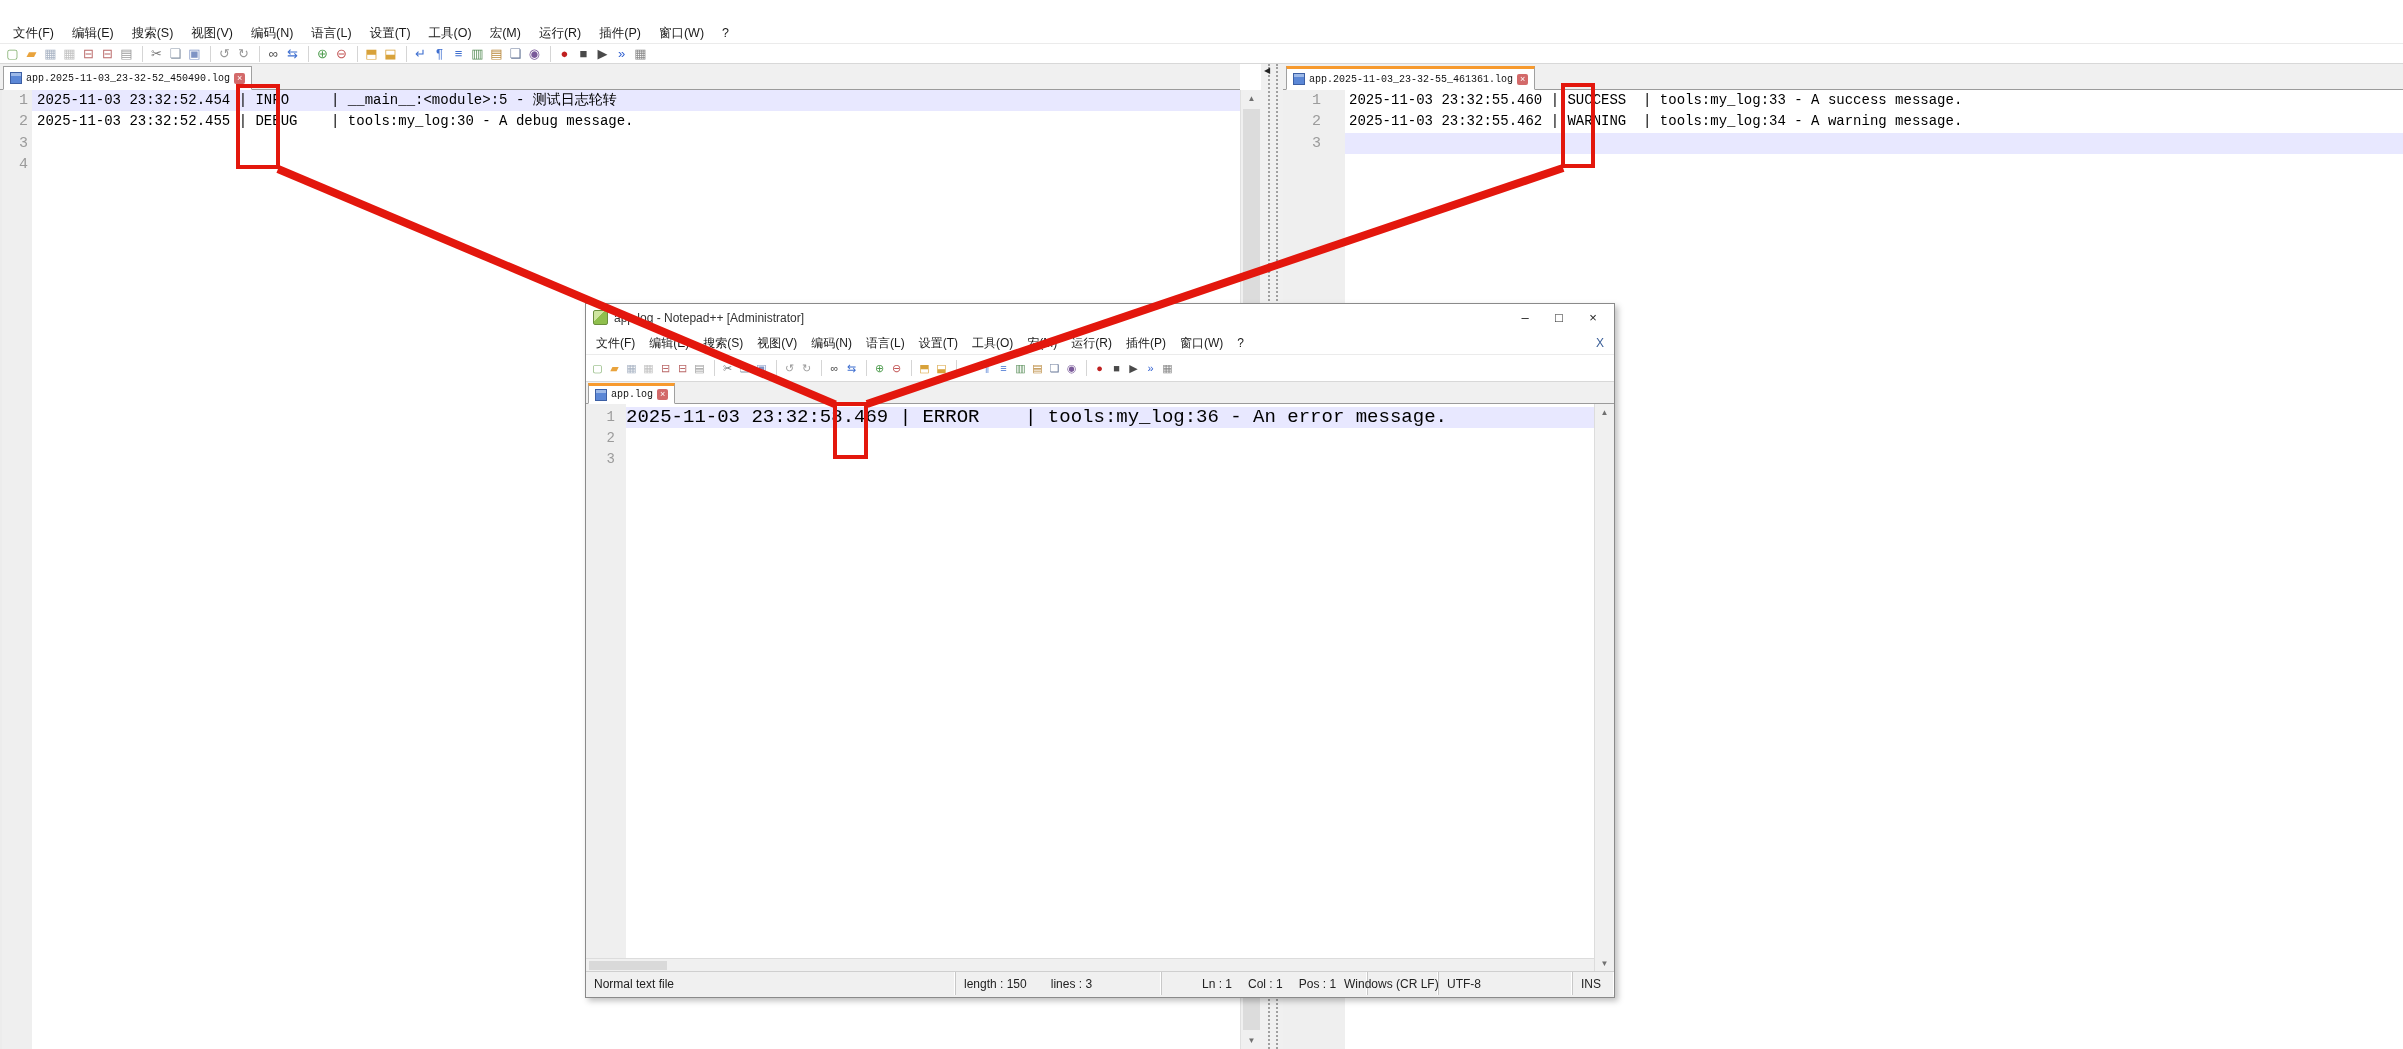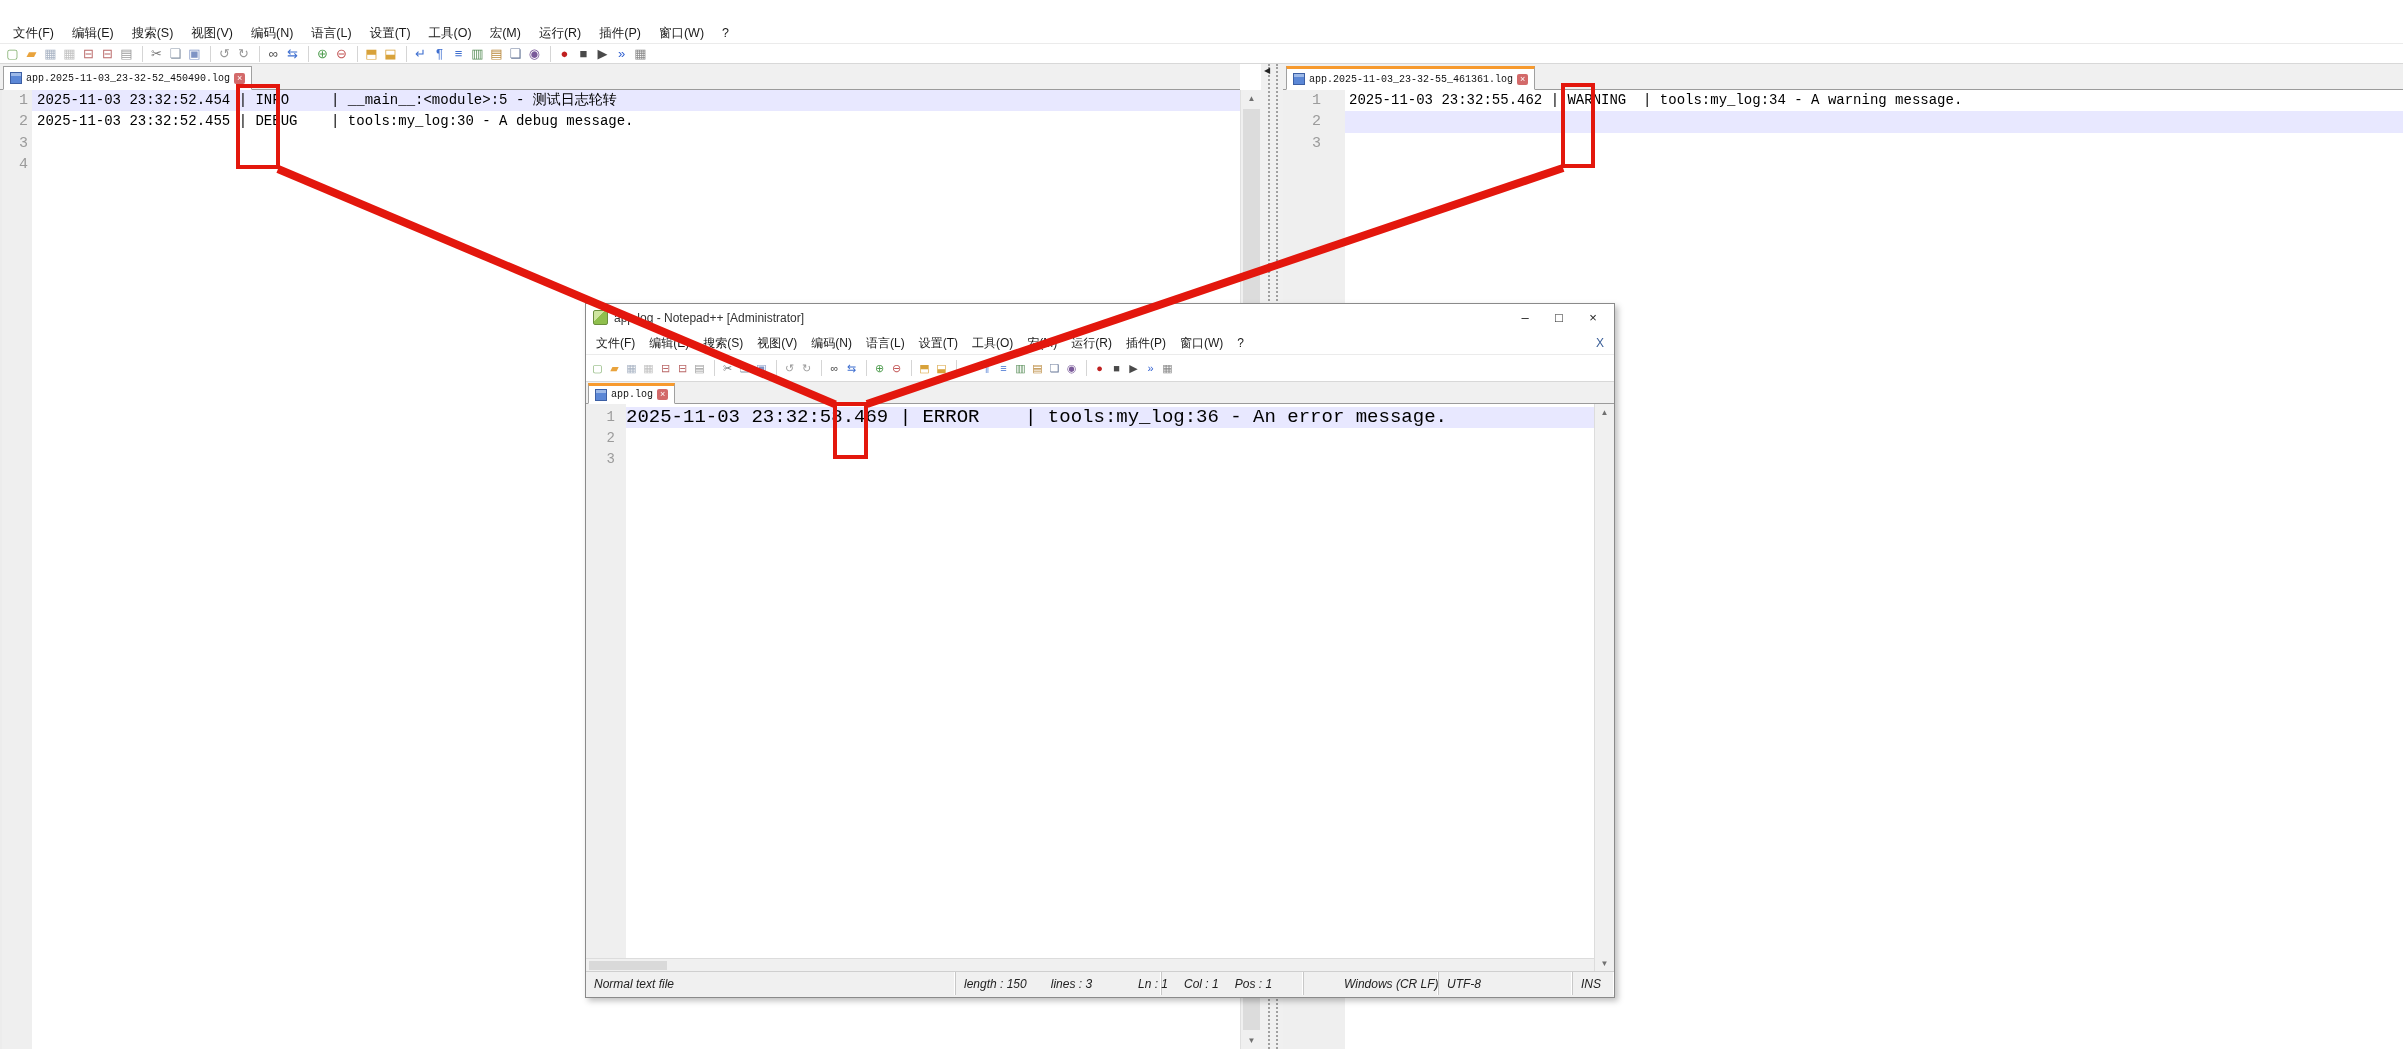--- a/index.html
+++ b/index.html
@@ -82,21 +82,21 @@
   #inner-edit .ed-row{height:21px;line-height:21px;font-size:19px;}
   #inner-edit .gut-row{height:21px;line-height:21px;}
   #inner-edit .rows{padding-top:3px;} #inner-edit .gutter{padding-top:3px;}
   #inner-vscroll{position:absolute;right:0;top:100px;width:20px;bottom:25px;background:#f0f0f0;border-left:1px solid #dcdcdc;box-sizing:border-box;}
   #inner-vscroll .up{top:0;} #inner-vscroll .down{bottom:0;}
   #inner-hscroll{position:absolute;left:0;right:20px;bottom:25px;height:14px;background:#f0f0f0;border-top:1px solid #dcdcdc;box-sizing:border-box;}
   #inner-hscroll .h-thumb{position:absolute;left:3px;top:2px;width:78px;bottom:2px;background:#d9d9d9;}
   #inner-status{position:absolute;left:0;right:0;bottom:2px;height:23px;background:#f0f0f0;border-top:1px solid #cfcfcf;
                 font-size:12px;color:#222;}
   .st-cell{position:absolute;top:0;height:100%;display:flex;align-items:center;padding-left:8px;box-sizing:border-box;
-           border-right:1px solid #c8c8c8;box-shadow:inset -1px 0 0 #ffffff;white-space:nowrap;overflow:hidden;font-style:italic;}
+           border-right:1px solid #c8c8c8;box-shadow:inset -1px 0 0 #ffffff;white-space:nowrap;overflow:hidden;}
   .st-gap{display:inline-block;width:24px;}
   .st-gap-s{display:inline-block;width:16px;}
 
   
   .red-box{position:absolute;border:4px solid #e3170d;box-sizing:border-box;z-index:100;}
   .red-line{position:absolute;height:8px;background:#e3170d;transform-origin:0 50%;z-index:100;}
 </style>
 </head>
 <body>
 
@@ -199,20 +199,21 @@
     <div class="dots"></div>
   </div>
 
   <div class="pane outer-ed" id="right-pane">
     <div class="gutter" id="right-gutter">
         <div class="gut-row">1</div>
         <div class="gut-row">2</div>
         <div class="gut-row">3</div>
       </div>
     <div class="rows" id="right-rows">
+        <div class="ed-row">2025-11-03 23:32:55.460 | SUCCESS  | tools:my_log:33 - A success message.</div>
         <div class="ed-row">2025-11-03 23:32:55.462 | WARNING  | tools:my_log:34 - A warning message.</div>
         <div class="ed-row current"></div>
       </div>
   </div>
 
   <div id="inner-window">
     <div id="inner-title">
       <span class="npp-logo"></span>
       <span>app.log - Notepad++ [Administrator]</span>
     </div>
@@ -307,21 +308,21 @@
 
     <div id="inner-status">
       <div class="st-cell" style="left:0;width:370px;">
         <span>Normal text file</span>
       </div>
       <div class="st-cell" style="left:370px;width:206px;">
         <span>length : 150</span>
           <span class="st-gap"></span>
           <span>lines : 3</span>
       </div>
-      <div class="st-cell" style="left:544px;width:174px;">
+      <div class="st-cell" style="left:608px;width:174px;">
         <span>Ln : 1</span>
           <span class="st-gap-s"></span>
           <span>Col : 1</span>
           <span class="st-gap-s"></span>
           <span>Pos : 1</span>
       </div>
       <div class="st-cell" style="left:750px;width:103px;">
         <span>Windows (CR LF)</span>
       </div>
       <div class="st-cell" style="left:853px;width:134px;">

